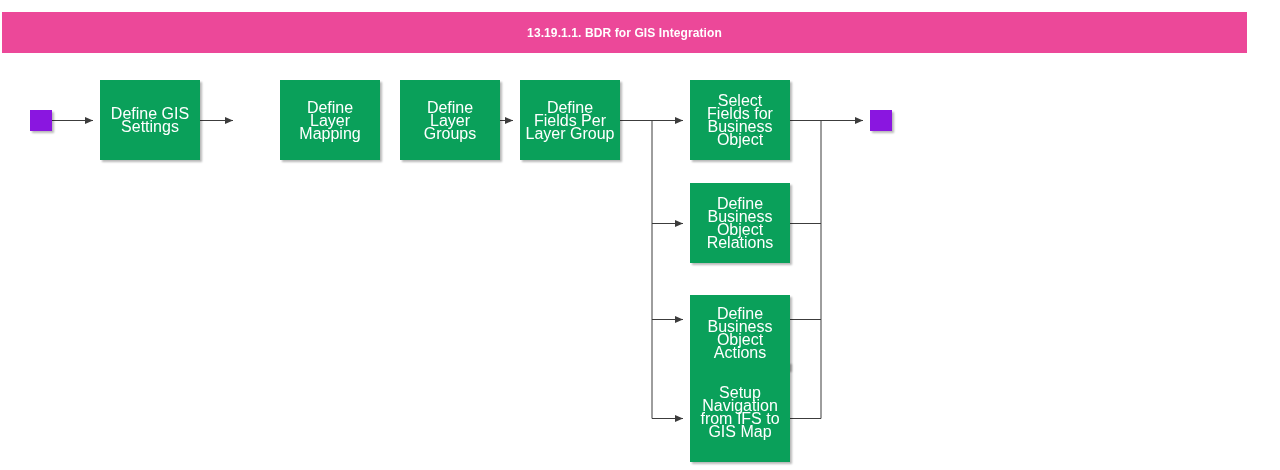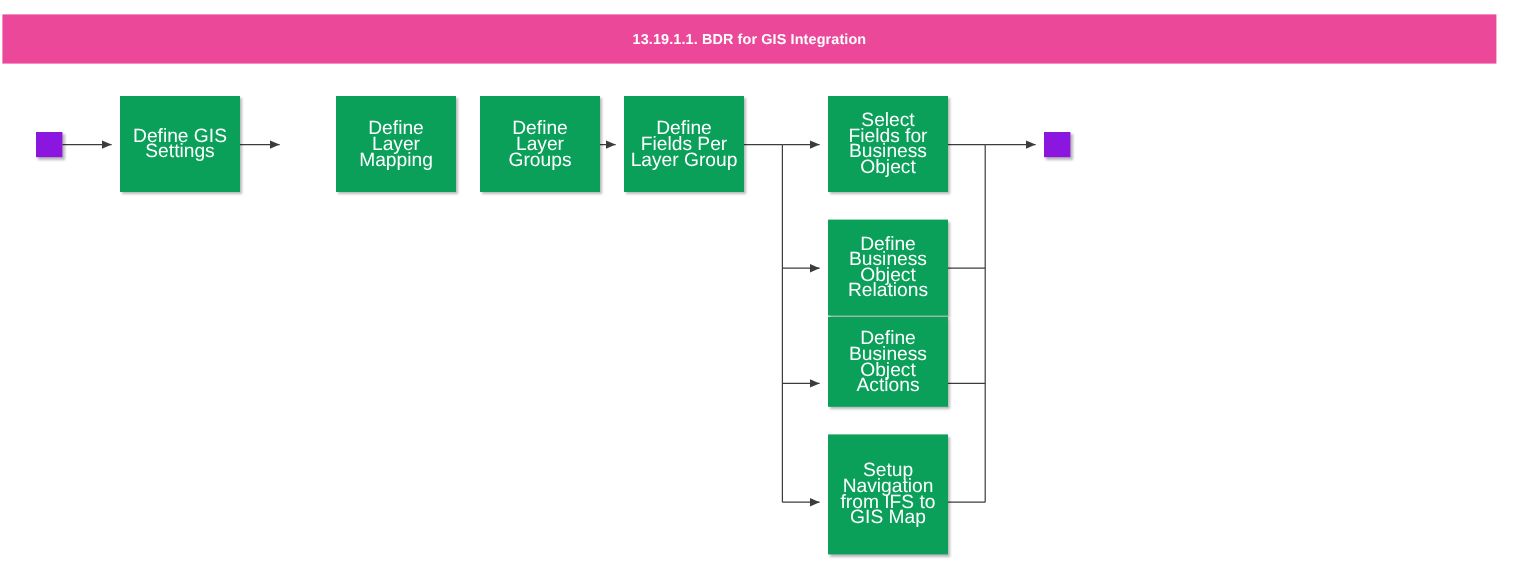--- a/index.html
+++ b/index.html
@@ -158,20 +158,20 @@
   </div>
   <div class="node" style="left:520px; top:80px; width:100px; height:80px;">
     <span>Define Fields Per Layer Group</span>
   </div>
   <div class="node" style="left:690px; top:183px; width:100px; height:80px;">
     <span>Define Business Object Relations</span>
   </div>
   <div class="node" style="left:690px; top:80px; width:100px; height:80px;">
     <span>Select Fields for Business Object</span>
   </div>
-  <div class="node" style="left:690px; top:264px; width:100px; height:75px;">
+  <div class="node" style="left:690px; top:295px; width:100px; height:75px;">
     <span>Define Business Object Actions</span>
   </div>
   <div class="node" style="left:690px; top:362px; width:100px; height:100px;">
     <span>Setup Navigation from IFS to GIS Map</span>
   </div>
 
 </div>
 
 </body></html>

